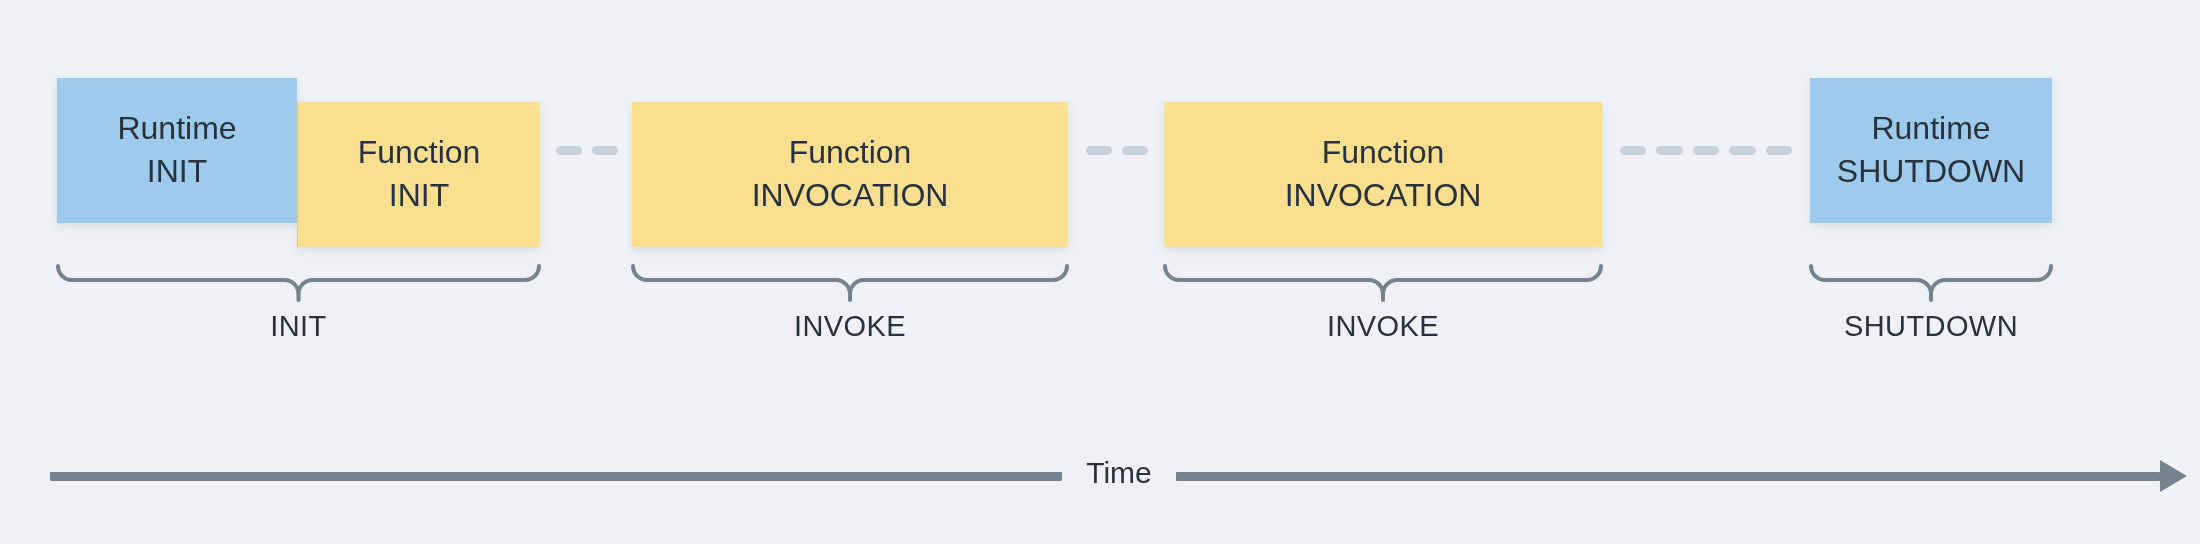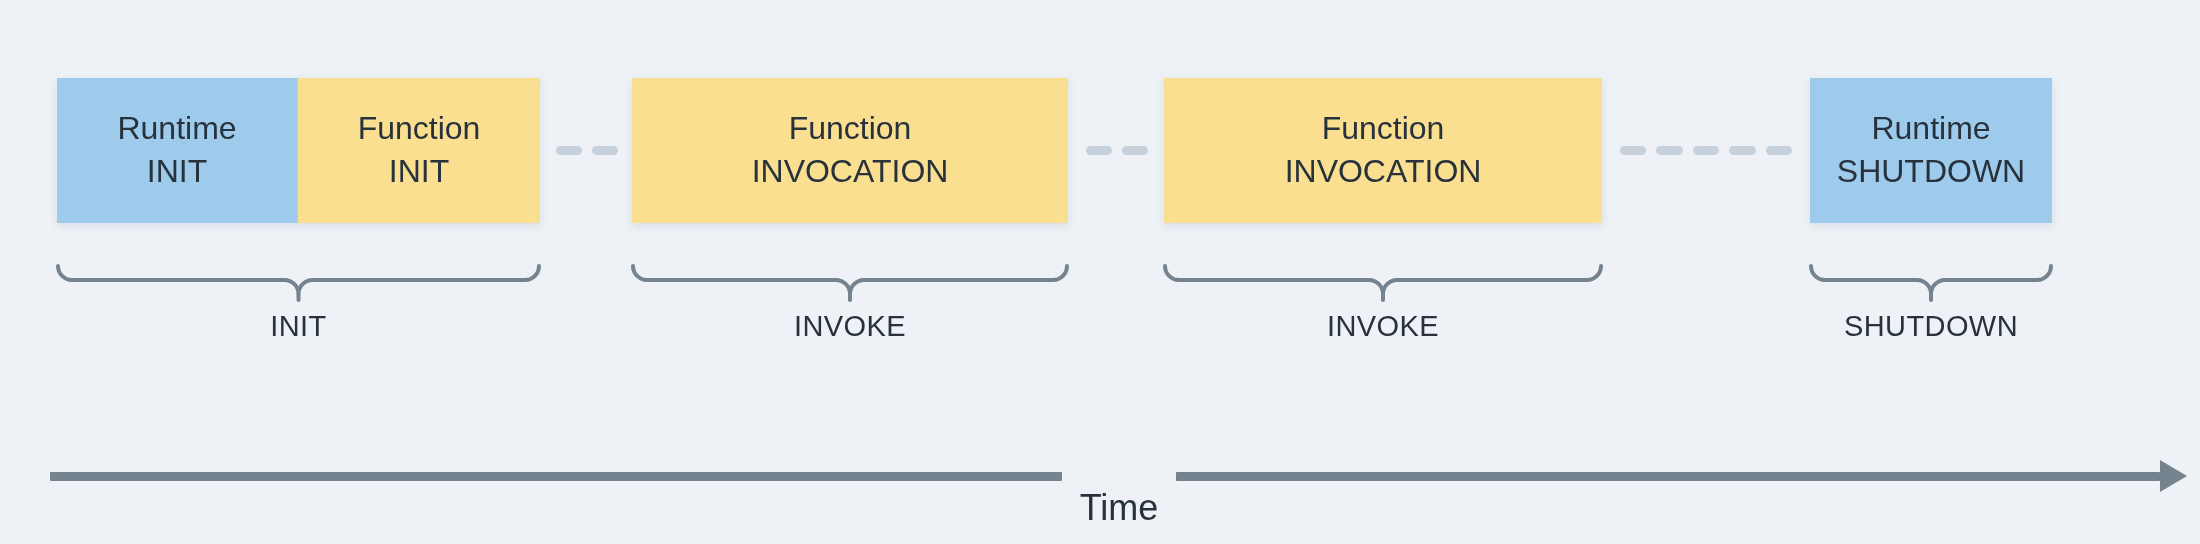--- a/index.html
+++ b/index.html
@@ -31,21 +31,21 @@
     flex-direction: column;
     align-items: center;
     justify-content: center;
     height: 100%;
     box-sizing: border-box;
     color: #28323c;
     font-size: 32px;
     line-height: 1.18;
   }
   .phase-block.blue   { background: #9ecbec; }
-  .phase-block.yellow { background: #fadf90; }
+  .phase-block.yellow { background: #fadf90; margin-top: 24px; }
   .phase-block + .phase-block {
     border-left: 1px dotted rgba(110,135,155,0.45);
   }
   .phase-line-1, .phase-line-2 {
     display: block;
     white-space: nowrap;
   }
   .phase-line-1 { margin-bottom: 5px; }
 
   
@@ -106,23 +106,22 @@
     height: 0;
     border-top: 16px solid transparent;
     border-bottom: 16px solid transparent;
     border-left: 27px solid #75838f;
   }
   .axis-label {
     position: absolute;
     top: 16px;
     text-align: center;
     color: #28323c;
-    font-size: 36px;
+    font-size: 30px;
     white-space: nowrap;
-    margin-top: 31px;
   }
 </style>
 </head>
 <body>
 
 <div id="canvas">
 
   <div id="phase-groups">
       <div class="phase-group" style="left: 57px; width: 483px;">
         <div class="phase-block blue" style="width: 240px; background: rgb(158, 203, 236);">

